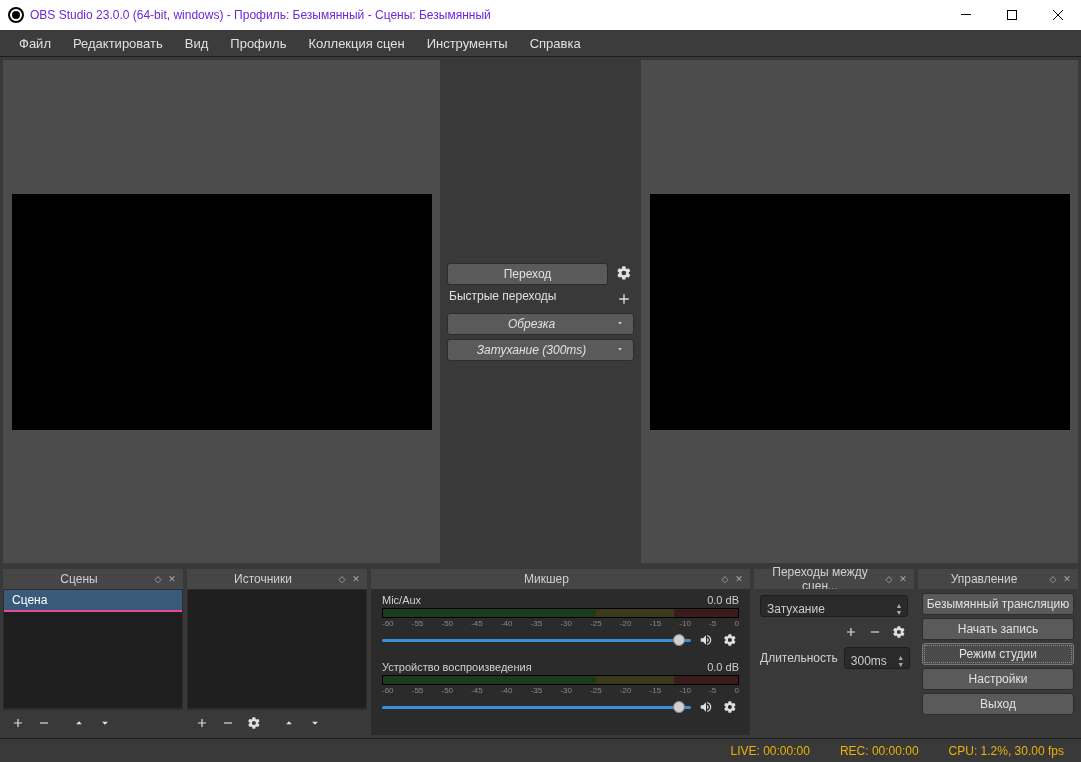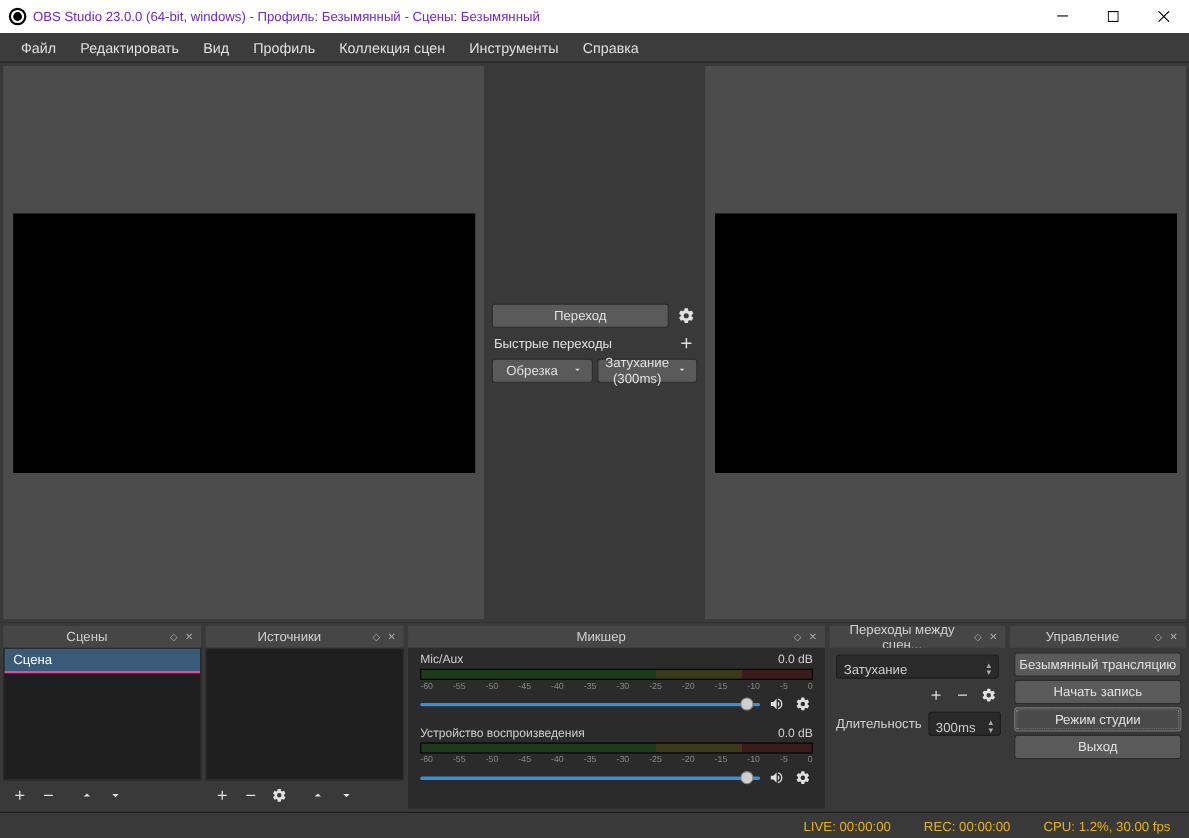--- a/index.html
+++ b/index.html
@@ -9,21 +9,21 @@
 .titlebar .logo::after { content: ""; position: absolute; width: 8px; height: 8px; background: #000; border-radius: 50%; top: 2px; left: 2px; }
 .titlebar .title { flex: 1; }
 .win-controls { display: flex; height: 100%; }
 .win-btn { width: 46px; height: 100%; display: flex; align-items: center; justify-content: center; cursor: pointer; }
 .menubar { background: #3c3c3c; height: 27px; display: flex; align-items: center; padding: 0 8px; border-bottom: 1px solid #1e1e1e; }
 .menu-item { padding: 0 11px; color: #e0e0e0; cursor: pointer; line-height: 27px; font-size: 13px; }
 .main-content { flex: 1; display: flex; background: #393939; position: relative; }
 .preview-pane { flex: 1; background: #4c4c4c; margin: 3px; display: flex; align-items: center; justify-content: center; position: relative; }
 .preview-black { background: #000; width: 420px; height: 236px; }
 .transition-controls { width: 195px; display: flex; flex-direction: column; align-items: center; justify-content: center; gap: 4px; padding: 0 4px; }
-.trans-row { display: flex; align-items: center; gap: 6px; width: 100%; }
+.trans-row { display: flex; align-items: flex-start; gap: 6px; width: 100%; }
 .trans-btn { flex: 1; background: #5a5a5a; border: 1px solid #2c2c2c; color: #e0e0e0; height: 22px; border-radius: 3px; cursor: pointer; display: flex; align-items: center; justify-content: center; font-size: 12px; }
 .trans-btn.dropdown { justify-content: space-between; padding: 0 8px 0 0; }
 .trans-btn.dropdown .lbl { flex: 1; text-align: center; }
 .trans-label { flex: 1; color: #e0e0e0; font-size: 12px; padding-left: 2px; }
 .gear-btn, .plus-btn { width: 20px; height: 20px; display: flex; align-items: center; justify-content: center; color: #e0e0e0; cursor: pointer; }
 .docks { display: flex; gap: 4px; padding: 3px; background: #393939; }
 .dock { background: #393939; display: flex; flex-direction: column; }
 .dock-header { background: #464646; height: 20px; display: flex; align-items: center; padding: 0 4px; font-size: 12px; color: #d0d0d0; }
 .dock-header .dock-title { flex: 1; text-align: center; }
 .dock-header .dock-ctrl { width: 14px; height: 14px; display: flex; align-items: center; justify-content: center; cursor: pointer; color: #aaa; font-size: 9px; }
@@ -114,21 +114,21 @@
       </div>
     </div>
     <div class="trans-row">
       <div class="trans-label">Быстрые переходы</div>
       <div class="plus-btn">
         <svg width="16" height="16" viewBox="0 0 24 24">
             <path d="M19 13h-6v6h-2v-6H5v-2h6V5h2v6h6z"></path>
           </svg>
       </div>
     </div>
-    <div id="quick-trans-slot" style="width:100%;display:flex;flex-direction:row;gap:4px;">
+    <div id="quick-trans-slot" style="width:100%;display:flex;flex-direction:column;gap:4px;font-style:italic;">
         <div class="trans-row">
           <div class="trans-btn dropdown">
             <span class="lbl">Обрезка</span>
             <span class="chev"><svg width="10" height="10" viewBox="0 0 24 24">
                 <path d="M7 10l5 5 5-5z"></path>
               </svg></span>
           </div>
         </div>
         <div class="trans-row">
           <div class="trans-btn dropdown">
@@ -343,20 +343,21 @@
   <div class="dock controls-dock">
     <div class="dock-header">
       <div class="dock-title">Управление</div>
       <div class="dock-ctrl">◇</div>
       <div class="dock-ctrl">✕</div>
     </div>
     <div class="dock-body controls-body" id="controls-body">
         <button class="ctrl-btn">Безымянный трансляцию</button>
         <button class="ctrl-btn">Начать запись</button>
         <button class="ctrl-btn active">Режим студии</button>
+        <button class="ctrl-btn">Настройки</button>
         <button class="ctrl-btn">Выход</button>
       </div>
   </div>
 </div>
 
 <div class="statusbar">
   <span>LIVE: 00:00:00</span>
   <span>REC: 00:00:00</span>
   <span>CPU: 1.2%, 30.00 fps</span>
 </div>

